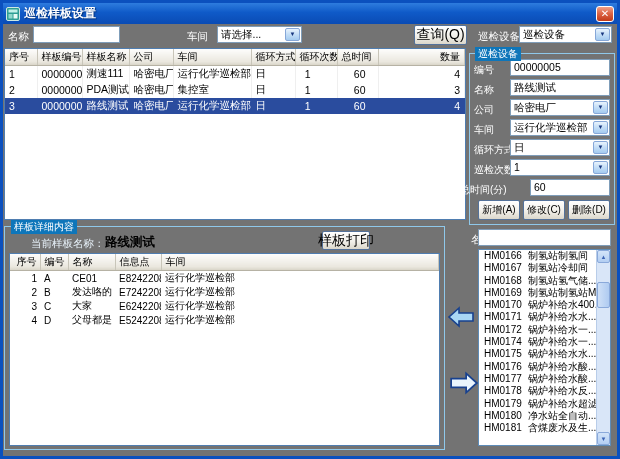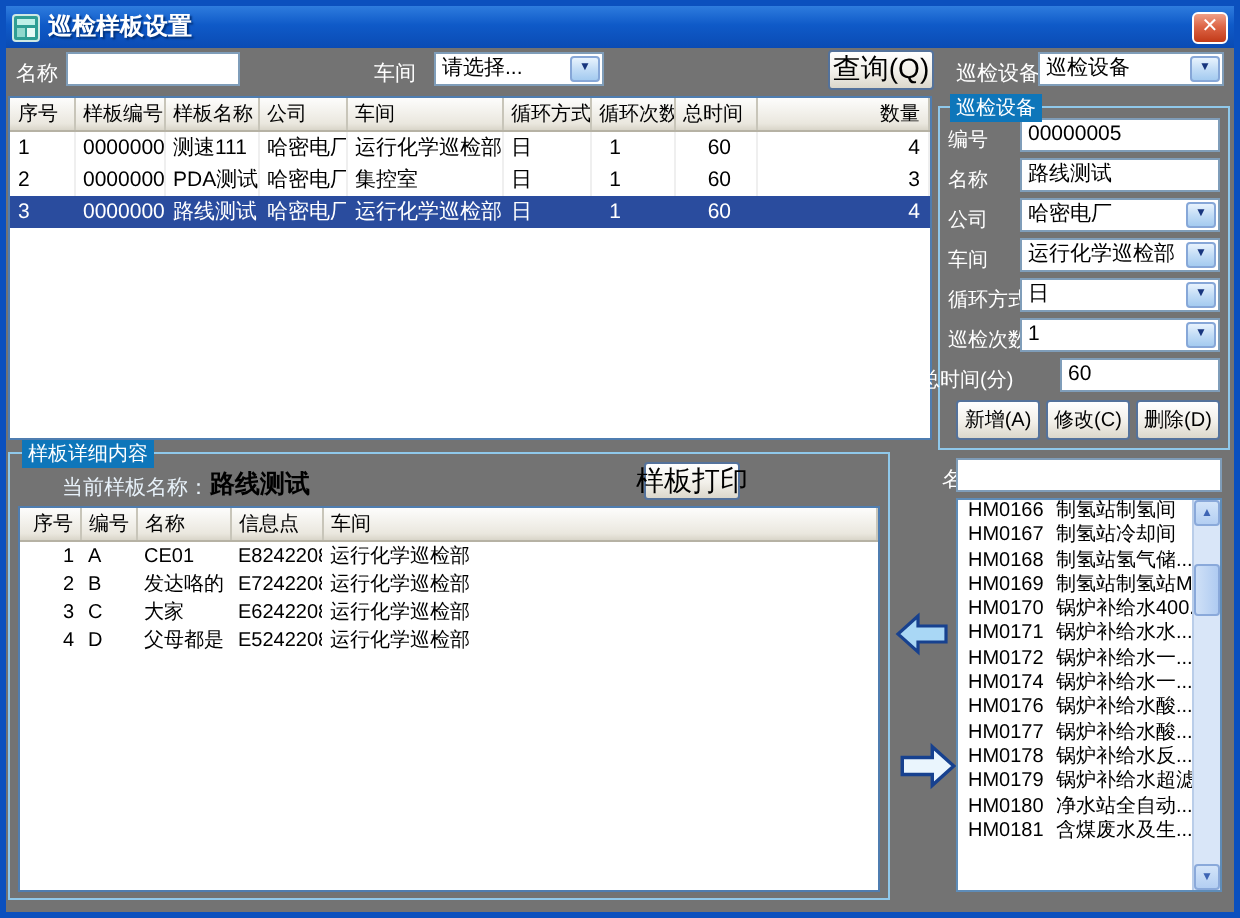--- a/index.html
+++ b/index.html
@@ -325,20 +325,23 @@
         <div class="lb-item">
         <span class="lb-code">HM0171</span><span class="lb-name">锅炉补给水水...</span>
       </div>
         <div class="lb-item">
         <span class="lb-code">HM0172</span><span class="lb-name">锅炉补给水一...</span>
       </div>
         <div class="lb-item">
         <span class="lb-code">HM0174</span><span class="lb-name">锅炉补给水一...</span>
       </div>
         <div class="lb-item">
+        <span class="lb-code">HM0175</span><span class="lb-name">锅炉补给水水...</span>
+      </div>
+        <div class="lb-item">
         <span class="lb-code">HM0176</span><span class="lb-name">锅炉补给水酸...</span>
       </div>
         <div class="lb-item">
         <span class="lb-code">HM0177</span><span class="lb-name">锅炉补给水酸...</span>
       </div>
         <div class="lb-item">
         <span class="lb-code">HM0178</span><span class="lb-name">锅炉补给水反...</span>
       </div>
         <div class="lb-item">
         <span class="lb-code">HM0179</span><span class="lb-name">锅炉补给水超滤</span>

